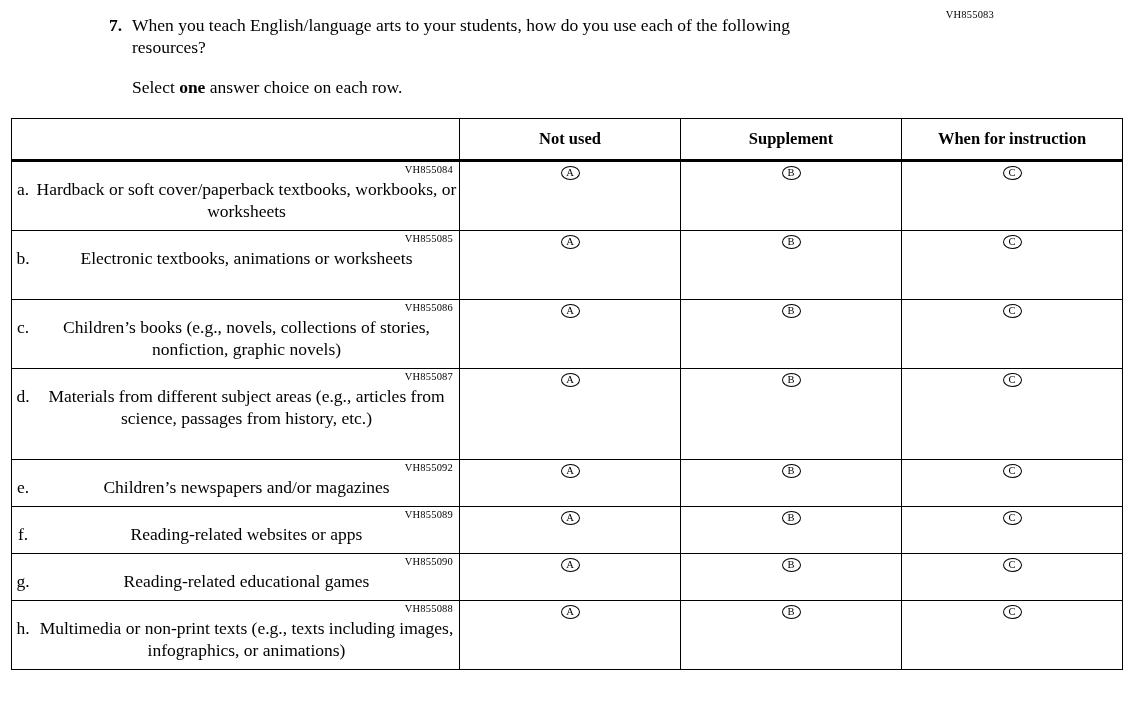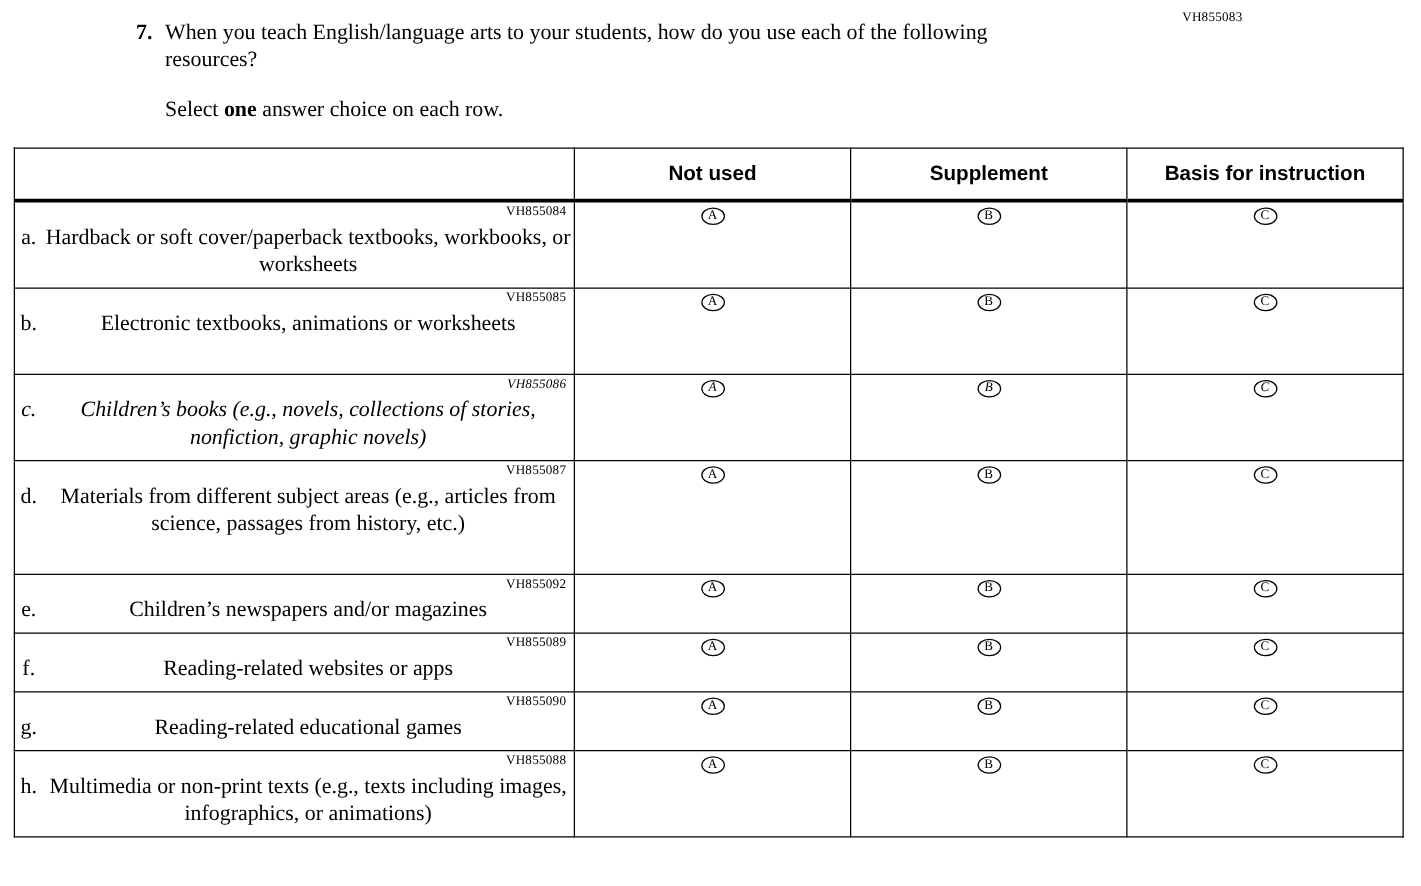--- a/index.html
+++ b/index.html
@@ -76,21 +76,21 @@
   .matrix th, .matrix td {
     border: 1px solid #000000;
     vertical-align: top;
     padding: 0;
   }
   .matrix thead th {
     height: 40px;
     font-size: 16.5px;
     font-weight: bold;
     vertical-align: middle;
-    font-family: Liberation Sans, sans-serif;
+    font-family: Liberation Serif, serif;
   }
   .col-label { width: 448px; }
   .col-opt   { width: 221px; }
 
   .head-blank { border-top: 1px solid #000; }
 
   
   .matrix thead th { border-bottom: 3px solid #000; }
 
   .label-cell {
@@ -132,21 +132,21 @@
     border-radius: 50%;
     font-size: 10.5px;
     line-height: 12px;
     text-align: center;
     font-family: "Liberation Serif", serif;
   }
 
   
   tr.r-a td { height: 68px; }
   tr.r-b td { height: 68px; }
-  tr.r-c td { height: 68px; font-style: italic; }
+  tr.r-c td { height: 68px; }
   tr.r-d td { height: 90px; }
   tr.r-e td { height: 46px; }
   tr.r-f td { height: 46px; }
   tr.r-g td { height: 46px; }
   tr.r-h td { height: 68px; }
 </style>
 </head>
 <body>
 
 <div class="page">
@@ -166,21 +166,21 @@
       <col class="col-label">
       <col class="col-opt">
       <col class="col-opt">
       <col class="col-opt">
     </colgroup>
     <thead>
       <tr>
         <th class="head-blank"></th>
         <th>Not used</th>
         <th>Supplement</th>
-        <th>Basis for instruction</th>
+        <th>When for instruction</th>
       </tr>
     </thead>
     <tbody>
 
       <tr class="r-a">
         <td class="label-cell">
           <span class="itemcode">VH855084</span>
           <div class="label-inner">
             <span class="item-letter">a.</span>
             <span class="item-text">Hardback or soft cover/paperback textbooks, workbooks, or worksheets</span>

